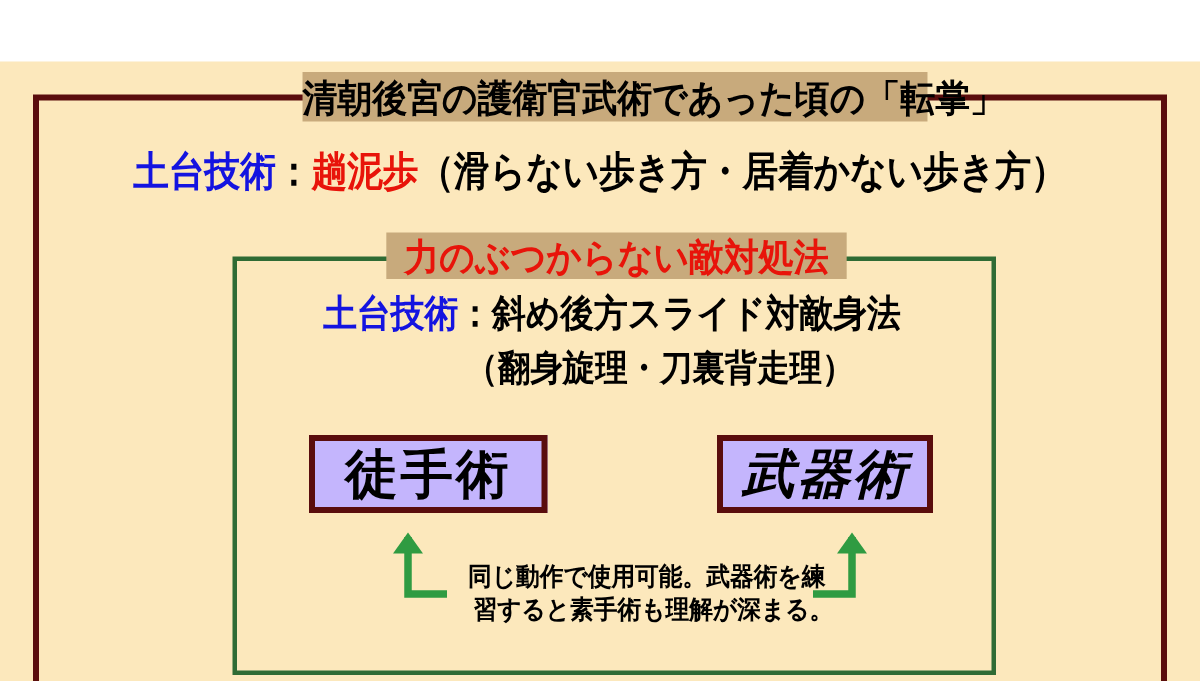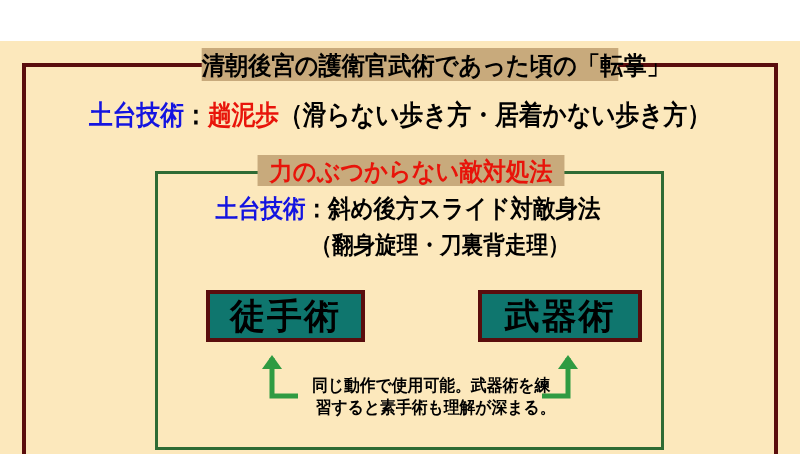--- a/index.html
+++ b/index.html
@@ -104,21 +104,21 @@
   #line-foundation-3 {
     left: 440px;
     top: 192px;
     font-size: 24px;
     transform: translateX(-50%) scaleX(0.9);
   }
 
   
   .tech-box {
     position: absolute;
-    background: #0f766e;
+    background: #c4b5fd;
     border: 4px solid #5a0d0d;
     box-sizing: border-box;
     display: flex;
     align-items: center;
     justify-content: center;
     font-size: 35px;
     font-weight: bold;
     color: #000000;
     letter-spacing: 2px;
   }
@@ -126,22 +126,23 @@
   #box-unarmed {
     left: 206px;
     top: 249px;
     width: 159px;
     height: 52px;
   }
 
   #box-weapon {
     left: 478px;
     top: 249px;
-    width: 164px;
+    width: 144px;
     height: 52px;
+    font-style: italic;
   }
 
   
   .arrow {
     position: absolute;
   }
 
   #arrow-left  { left: 258px; top: 313px; }
   #arrow-right { left: 540px; top: 313px; }
 

